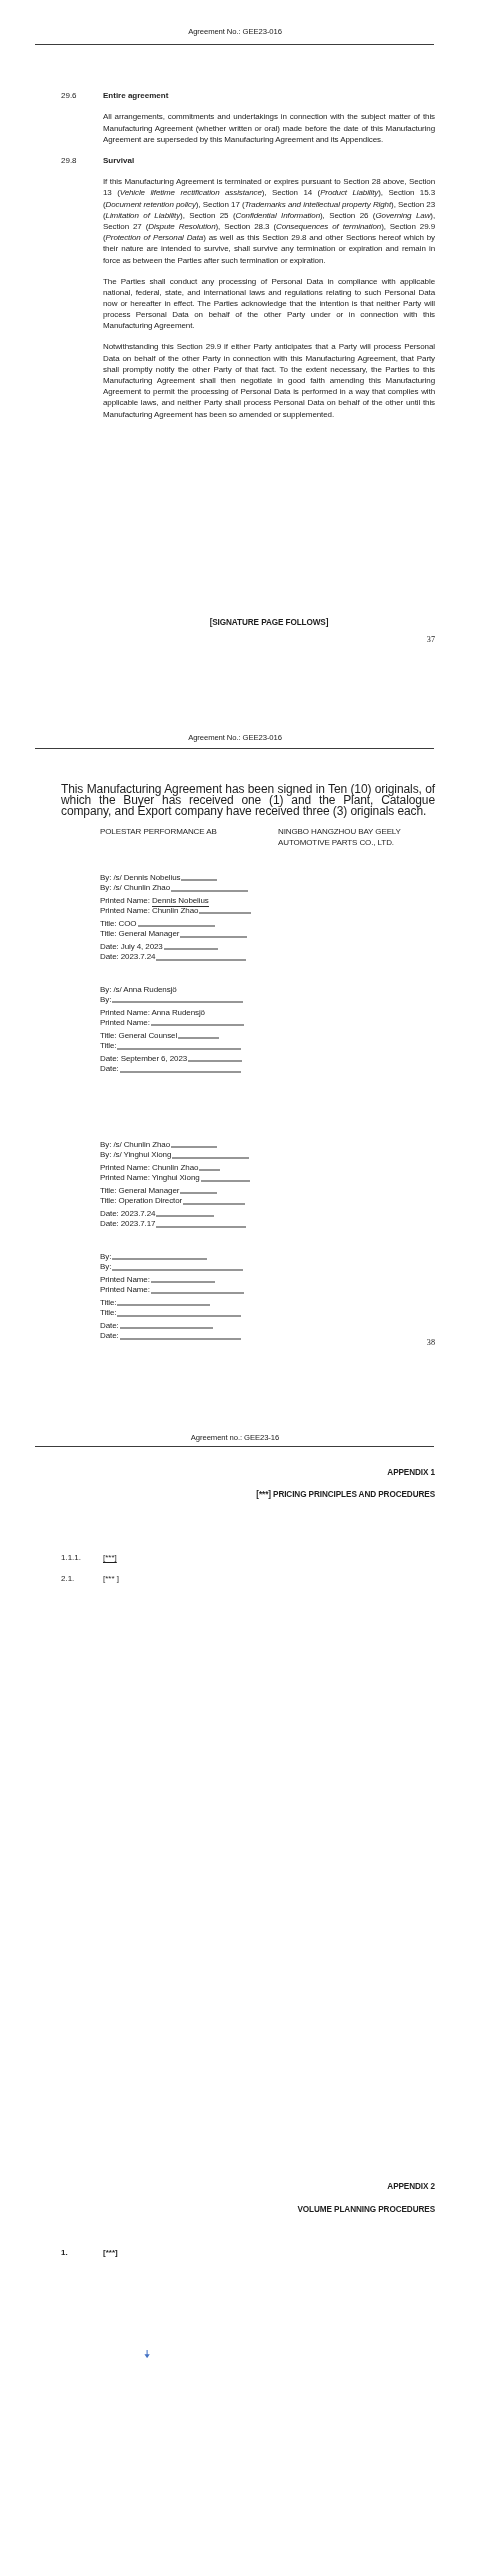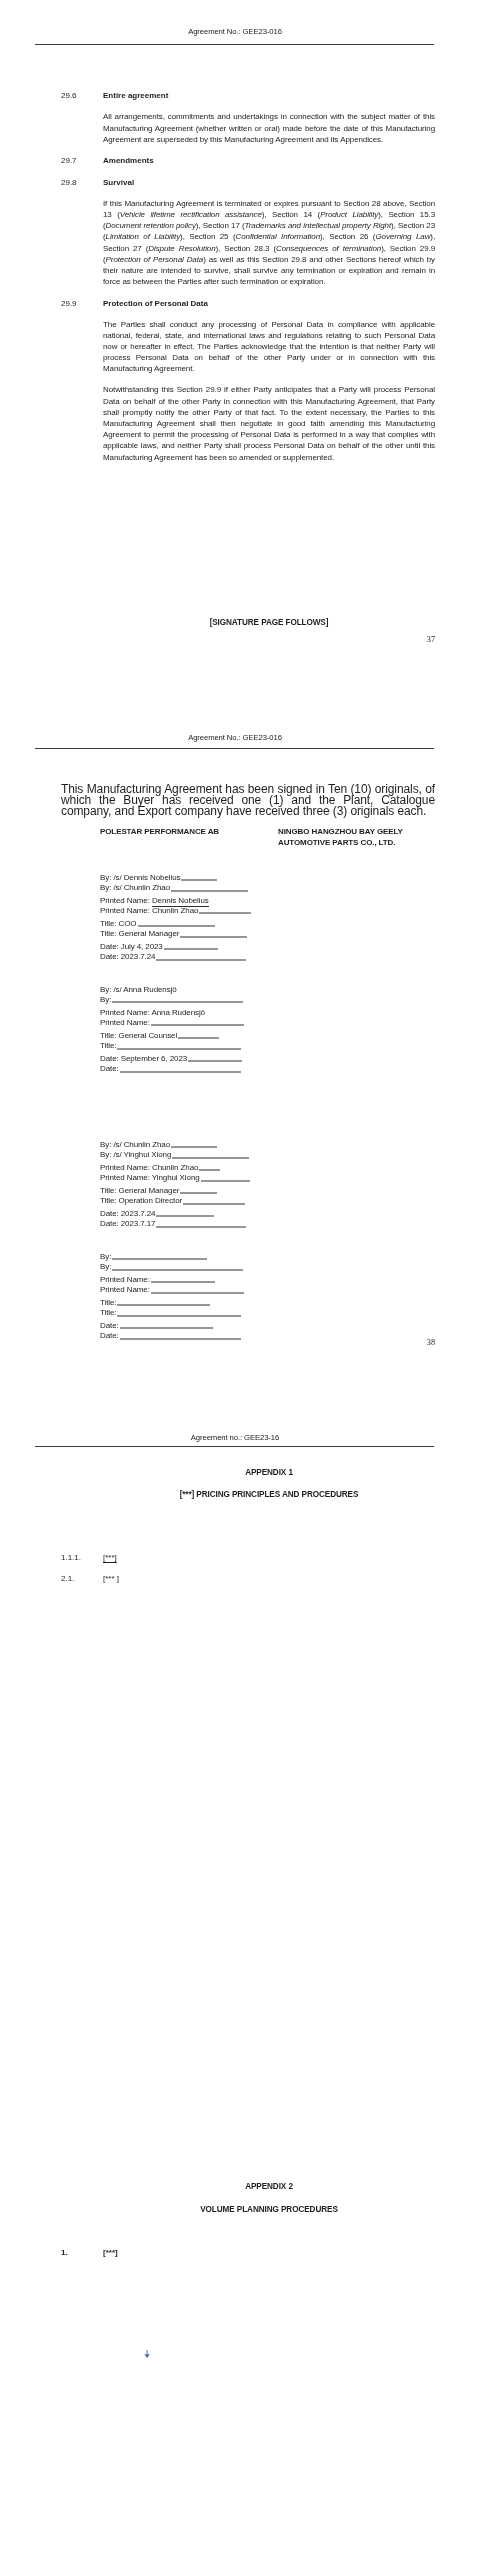--- a/index.html
+++ b/index.html
@@ -51,21 +51,21 @@
     font-family:"Liberation Serif", serif; color:#222;
   }
 
   
   .intro {
     position:absolute; left:61px; right:62px;
     font-size:12px; line-height:11.2px; letter-spacing:-0.1px; text-align:justify;
   }
   .companies {
     position:absolute; left:100px; right:61px; display:flex;
-    font-weight:bold; font-size:8px; line-height:11.2px; letter-spacing:-0.1px;
+    font-weight:normal; font-size:8px; line-height:11.2px; letter-spacing:-0.1px;
   }
   .companies .c-left  { width:178px; padding-right:5.2px; box-sizing:border-box; }
   .companies .c-right { flex:1; }
   .companies.align-bottom { align-items:flex-end; }
   .nowrap { white-space:nowrap; }
 
   .sig-block { position:absolute; left:100px; right:61px; }
   .sig-row { display:flex; height:23px;flex-direction:column; }
   .sig-cell { width:178px; font-size:8px; letter-spacing:-0.1px; line-height:10.3px; white-space:nowrap; }
   .sig-cell.r { flex:1; width:auto; }
@@ -74,21 +74,21 @@
     border-bottom:0.7px solid #2e2e2e; margin-left:1px;
   }
   .ulv { border-bottom:0.7px solid #2e2e2e; margin-left:2.1px; padding-bottom:0.5px; }
   .w40{width:20.6px}.w70{width:36px}.w72{width:37px}.w80{width:41px}.w90{width:46px}
   .w95{width:49px}.w100{width:52px}.w105{width:54px}.w112{width:58px}.w120{width:62px}
   .w125{width:64px}.w130{width:67px}.w150{width:77px}.w175{width:90px}.w180{width:93px}
   .w185{width:95px}.w235{width:121px}.w240{width:124px}.w255{width:131px}
 
   
   .app-title {
-    position:absolute; left:103px; right:62px; text-align:center;
+    position:absolute; left:103px; right:62px; text-align:right;
     font-size:8.2px; font-weight:bold; letter-spacing:-0.1px;
   }
   .item-row { position:absolute; left:0; right:62px; font-size:8px; line-height:11.2px; }
   .item-row .num { position:absolute; left:61px; top:0; }
   .item-row .txt { margin-left:103px; }
   .item-row.bold { font-weight:bold; }
   .underlined { text-decoration:underline; text-underline-offset:1.5px; }
 
   .flow-arrow { position:absolute; width:6.2px; height:8.2px; }
 </style>
@@ -102,35 +102,27 @@
     <div class="hdr-rule" style="top:44px"></div>
 
     <div class="flow" style="top:80px">
 
       <div class="sec-row">
         <span class="num">29.6</span>
         <span class="ttl">Entire agreement</span>
       </div>
       <p class="body">All arrangements, commitments and undertakings in connection with the subject matter of this Manufacturing Agreement (whether written or oral) made before the date of this Manufacturing Agreement are superseded by this Manufacturing Agreement and its Appendices.</p>
 
-      <div class="sec-row">
-        <span class="num">29.7</span>
-        <span class="ttl">Amendments</span>
-      </div>
 
       <div class="sec-row">
         <span class="num">29.8</span>
         <span class="ttl">Survival</span>
       </div>
       <p class="body"><span>If this Manufacturing Agreement is terminated or expires pursuant to Section 28 above, Section 13 (</span><i>Vehicle lifetime rectification assistance</i><span>), Section 14 (</span><i>Product Liability</i><span>), Section 15.3 (</span><i>Document retention policy</i><span>), Section 17 (</span><i>Trademarks and intellectual property Right</i><span>), Section 23 (</span><i>Limitation of Liability</i><span>), Section 25 (</span><i>Confidential Information</i><span>), Section 26 (</span><i>Governing Law</i><span>), Section 27 (</span><i>Dispute Resolution</i><span>), Section 28.3 (</span><i>Consequences of termination</i><span>), Section 29.9 (</span><i>Protection of Personal Data</i><span>) as well as this Section 29.8 and other Sections hereof which by their nature are intended to survive, shall survive any termination or expiration and remain in force as between the Parties after such termination or expiration.</span></p>
 
-      <div class="sec-row">
-        <span class="num">29.9</span>
-        <span class="ttl">Protection of Personal Data</span>
-      </div>
       <p class="body">The Parties shall conduct any processing of Personal Data in compliance with applicable national, federal, state, and international laws and regulations relating to such Personal Data now or hereafter in effect. The Parties acknowledge that the intention is that neither Party will process Personal Data on behalf of the other Party under or in connection with this Manufacturing Agreement.</p>
       <p class="body">Notwithstanding this Section 29.9 if either Party anticipates that a Party will process Personal Data on behalf of the other Party in connection with this Manufacturing Agreement, that Party shall promptly notify the other Party of that fact. To the extent necessary, the Parties to this Manufacturing Agreement shall then negotiate in good faith amending this Manufacturing Agreement to permit the processing of Personal Data is performed in a way that complies with applicable laws, and neither Party shall process Personal Data on behalf of the other until this Manufacturing Agreement has been so amended or supplemented.</p>
     </div>
 
     <div class="sig-note" style="top:618px">[SIGNATURE PAGE FOLLOWS]</div>
     <div class="pageno" style="top:635px">37</div>
   </section>
 
   <section class="page" id="page-38">
     <div class="hdr-text" style="top:30px">Agreement No.: GEE23-016</div>

